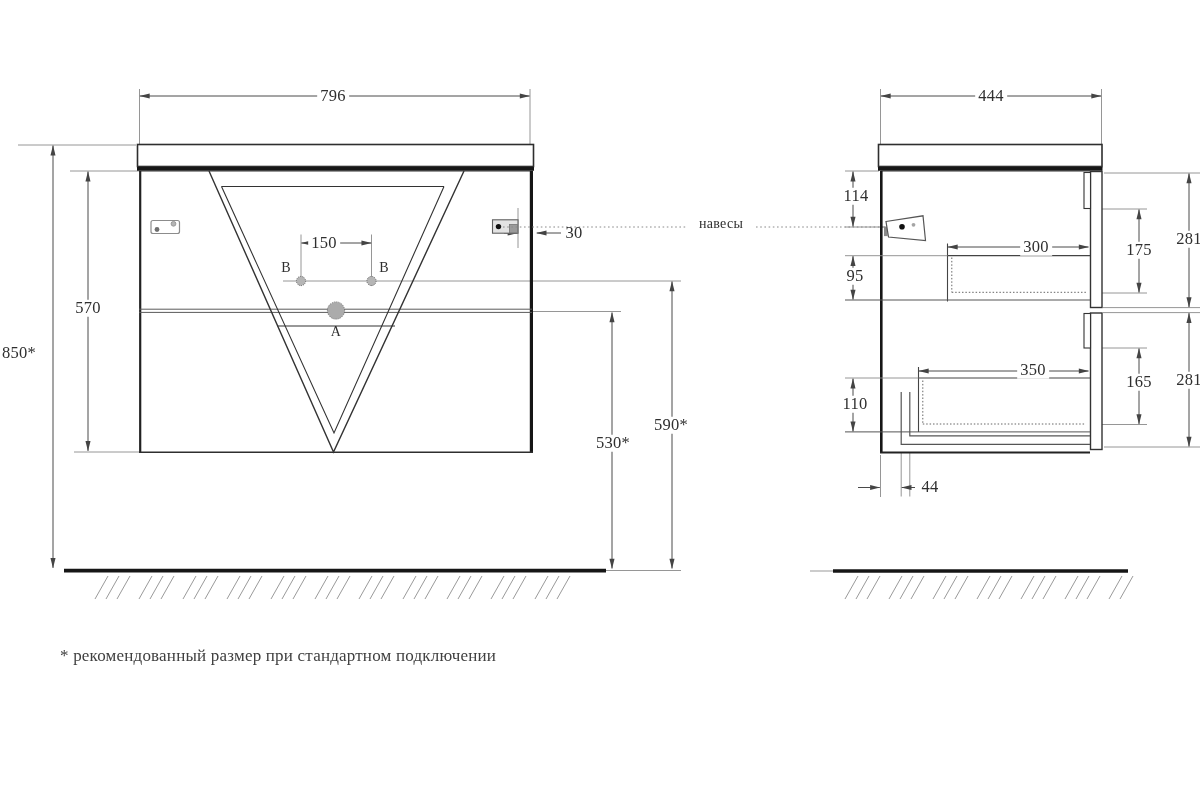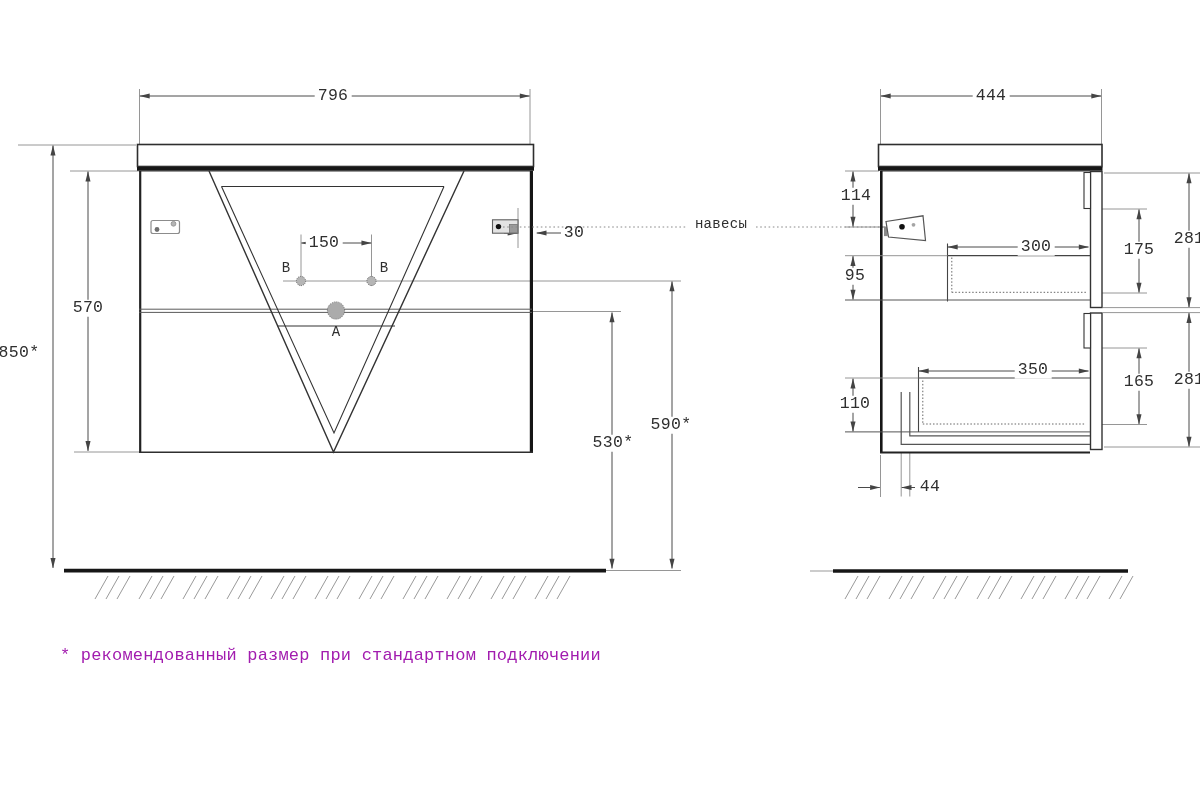--- a/index.html
+++ b/index.html
@@ -1,30 +1,30 @@
 <!DOCTYPE html>
 <html><head>
 <meta charset="utf-8">
 <style>
   html,body{margin:0;padding:0;background:#fff;}
   #stage{
     position:relative;width:1200px;height:800px;background:#ffffff;
-    font-family:Liberation Mono, monospace;
+    font-family:Liberation Serif, serif;
     overflow:hidden;color:#2b2b2b;
   }
   #drawing{position:absolute;left:0;top:0;}
   .lbl{
     position:absolute;transform:translate(-50%,-50%);
     font-size:16.5px;color:#2f2f2f;white-space:nowrap;letter-spacing:.3px;
     line-height:1;
   }
   .lbl.bg{background:#ffffff;padding:0 3px;}
   .lbl.big{font-size:14px;}
   .foot{
-    position:absolute;transform:none;font-size:17px;color:#a21caf;
+    position:absolute;transform:none;font-size:17px;color:#404040;
     white-space:nowrap;letter-spacing:.2px;line-height:1;
   }
 </style>
 </head>
 <body>
 
 <div id="stage">
 
   <svg id="drawing" width="1200" height="800" viewBox="0 0 1200 800">
     <defs>

